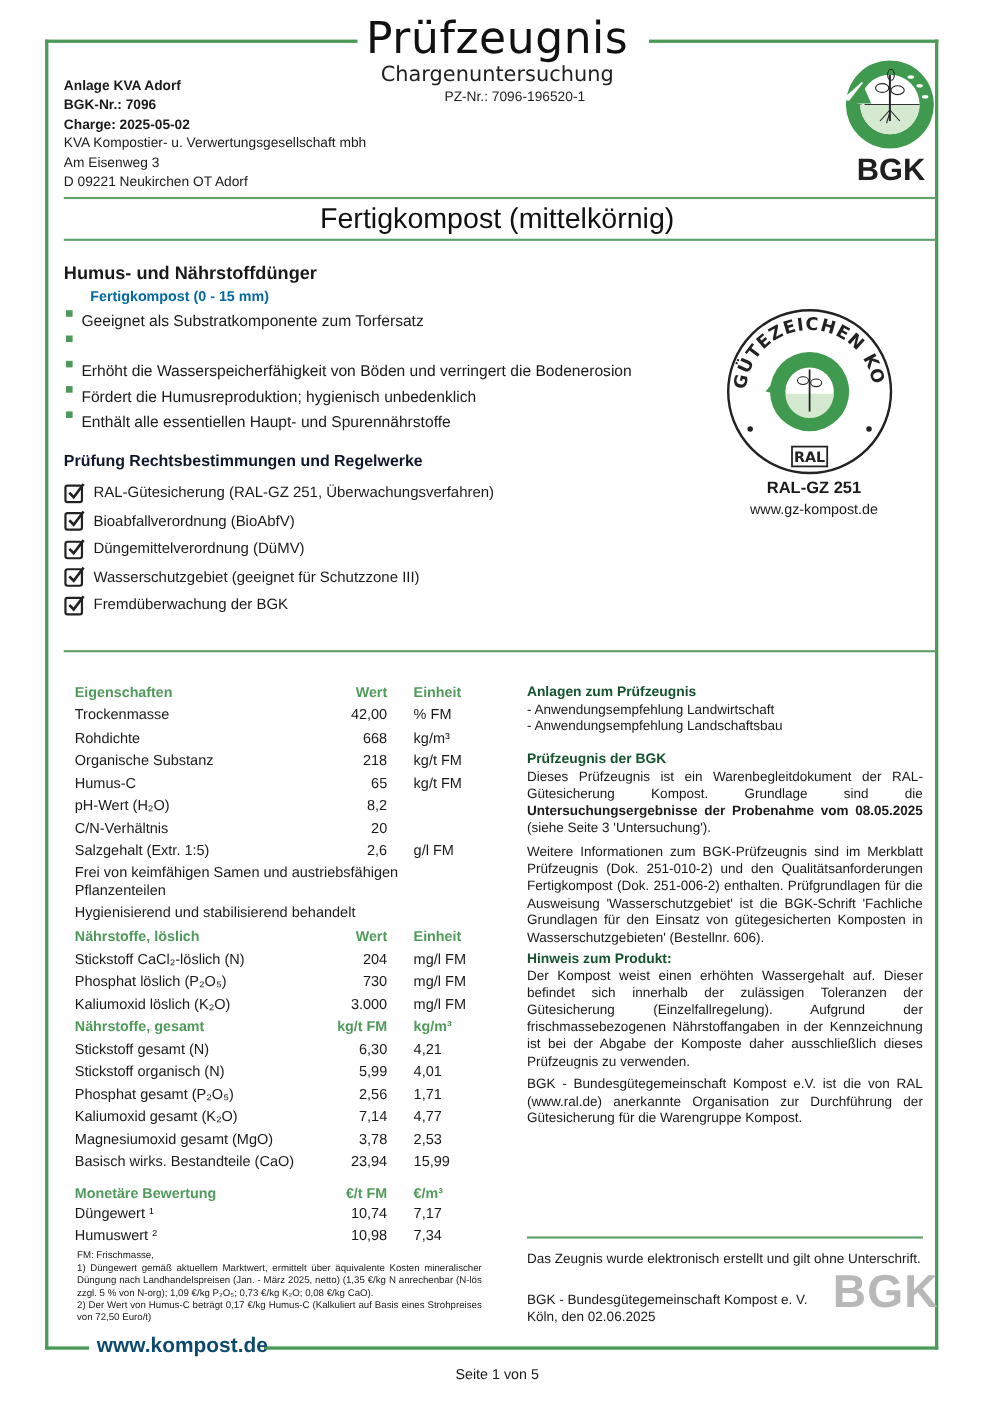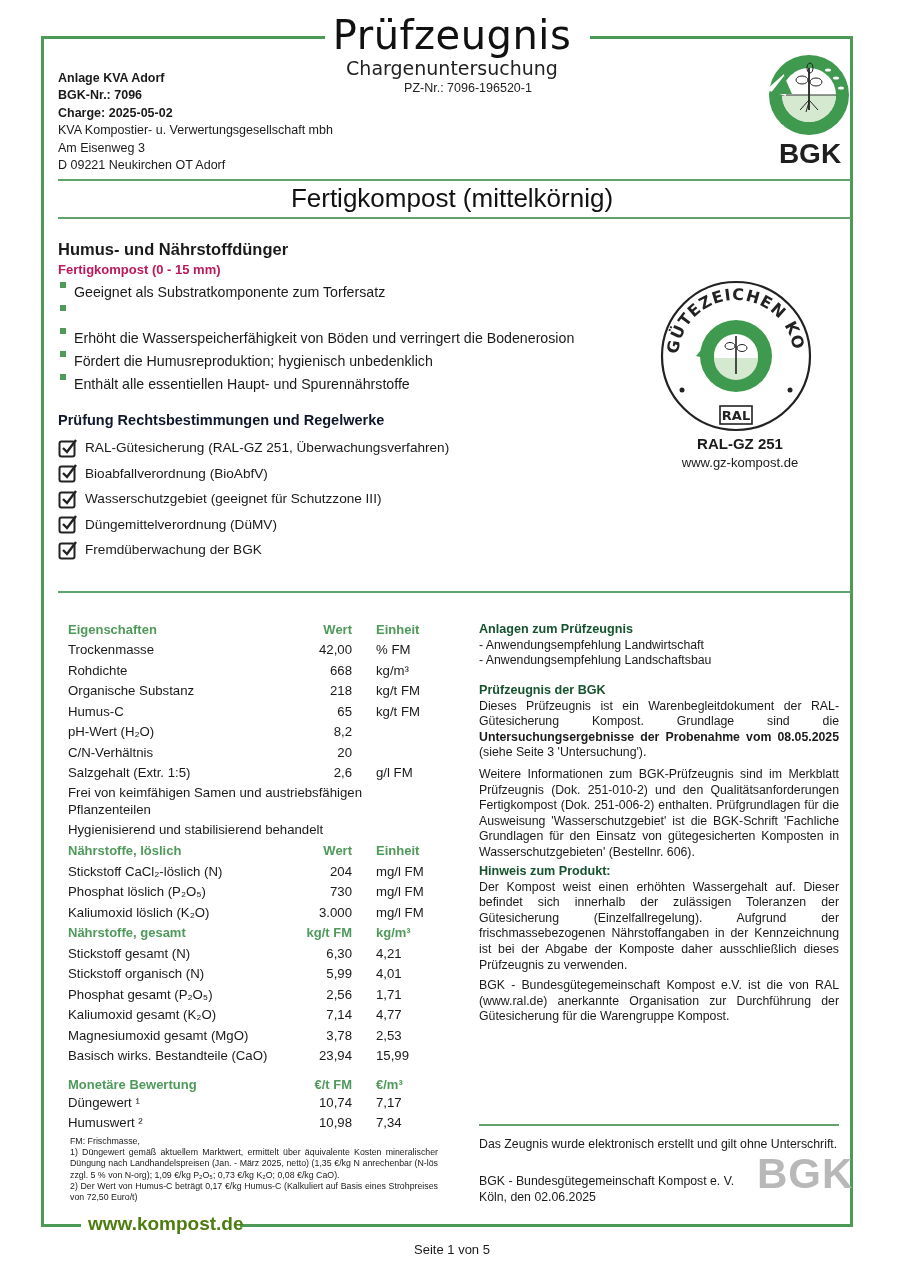--- a/index.html
+++ b/index.html
@@ -17,21 +17,21 @@
   .title { left:0; width:904px; top:12px; text-align:center; font-size:40px; line-height:46px; color:#111; font-family:"DejaVu Sans", sans-serif; letter-spacing:0.5px; }
   .subtitle { left:0; width:904px; top:57px; text-align:center; font-size:19px; color:#222; font-family:"DejaVu Sans", sans-serif; }
   .pznr { left:0; width:904px; top:81px; text-align:center; font-size:12.5px; color:#222;margin-left:16px; }
 
   .addr { left:58px; top:70px; font-size:12.5px; line-height:17.4px; }
   .addr .b { font-weight:bold; }
 
   .product-title { left:0; width:904px; top:183px; text-align:center; font-size:26px; font-weight:normal; color:#111; }
 
   .sec-head { font-size:16.5px; font-weight:bold; }
-  .small-green { font-size:13px; font-weight:bold; color:#be185d; }
+  .small-green { font-size:13px; font-weight:bold; color:#0369a1;margin-left:24px; }
   .bullets { left:58px; top:282px; font-size:14.2px; }
   .bullets .row { height:23px; line-height:20px; display:flex; }
   .bullets .sq { width:6px; height:6px; background:#4f9a5a; margin-right:8px; margin-left:2px; }
 
   .checks { left:58px; top:435px; font-size:13.6px; }
   .checks .row { height:25.5px; display:flex; align-items:center; }
   .chk { width:20px; height:20px; margin-right:7px; }
 
   .seal { left:656px; top:278px; width:160px; height:155px; }
   .seal-code { left:640px; top:435px; width:200px; text-align:center; font-weight:bold; font-size:15px; }
@@ -43,21 +43,21 @@
   table.props td.u { padding-left:24px; width:70px; }
   table.props td.n { width:214px; }
   table.props tr.h td { color:#4f9a5a; font-weight:bold; font-size:13px; }
   table.props tr.free td { white-space:normal; line-height:16.5px; height:auto; padding:2px 0; }
 
   .footnote { left:70px; top:1136px; width:368px; font-size:8.8px; line-height:11.2px; text-align:justify; }
 
   .rcol { left:479px; width:360px; font-size:12.3px; line-height:15.6px; text-align:justify; }
   .rcol .h { color:#14532d; font-weight:bold; font-size:12.6px; }
 
-  .bottom-url { left:88px; top:1213px; font-size:19px; font-weight:bold; color:#4d7c0f; }
+  .bottom-url { left:88px; top:1213px; font-size:19px; font-weight:bold; color:#0c4a6e; }
   .page-no { left:0; width:904px; top:1242px; text-align:center; font-size:13px; }
   .bgk-gray { left:757px; top:1150px; font-size:42px; font-weight:bold; color:#b8b8b8; letter-spacing:1px; }
 </style>
 </head>
 <body>
 
 <div class="frame-top-l"></div>
 <div class="frame-top-r"></div>
 <div class="frame-left"></div>
 <div class="frame-right"></div>
@@ -140,28 +140,28 @@
         <rect x="1.5" y="3.5" width="15" height="15" rx="2" fill="none" stroke="#222" stroke-width="2"></rect>
         <path d="M5 10 L9 14 L18 2" fill="none" stroke="#222" stroke-width="2.4"></path>
       </svg>
     <span>Bioabfallverordnung (BioAbfV)</span>
     </div>
   <div class="row">
     <svg class="chk" viewBox="0 0 20 20">
         <rect x="1.5" y="3.5" width="15" height="15" rx="2" fill="none" stroke="#222" stroke-width="2"></rect>
         <path d="M5 10 L9 14 L18 2" fill="none" stroke="#222" stroke-width="2.4"></path>
       </svg>
+    <span>Düngemittelverordnung (DüMV)</span>
+    </div>
+  <div class="row">
+    <svg class="chk" viewBox="0 0 20 20">
+        <rect x="1.5" y="3.5" width="15" height="15" rx="2" fill="none" stroke="#222" stroke-width="2"></rect>
+        <path d="M5 10 L9 14 L18 2" fill="none" stroke="#222" stroke-width="2.4"></path>
+      </svg>
     <span>Wasserschutzgebiet (geeignet für Schutzzone III)</span>
-    </div>
-  <div class="row">
-    <svg class="chk" viewBox="0 0 20 20">
-        <rect x="1.5" y="3.5" width="15" height="15" rx="2" fill="none" stroke="#222" stroke-width="2"></rect>
-        <path d="M5 10 L9 14 L18 2" fill="none" stroke="#222" stroke-width="2.4"></path>
-      </svg>
-    <span>Düngemittelverordnung (DüMV)</span>
     </div>
   <div class="row">
     <svg class="chk" viewBox="0 0 20 20">
         <rect x="1.5" y="3.5" width="15" height="15" rx="2" fill="none" stroke="#222" stroke-width="2"></rect>
         <path d="M5 10 L9 14 L18 2" fill="none" stroke="#222" stroke-width="2.4"></path>
       </svg>
     <span>Fremdüberwachung der BGK</span>
     </div>
 </div>
 

